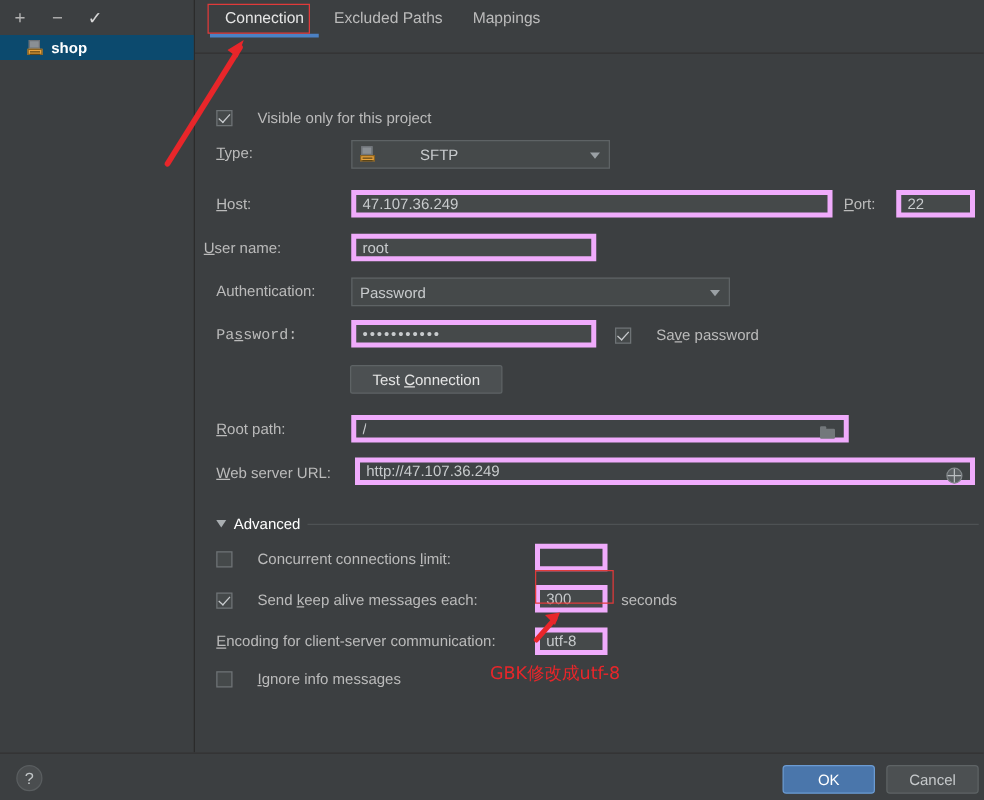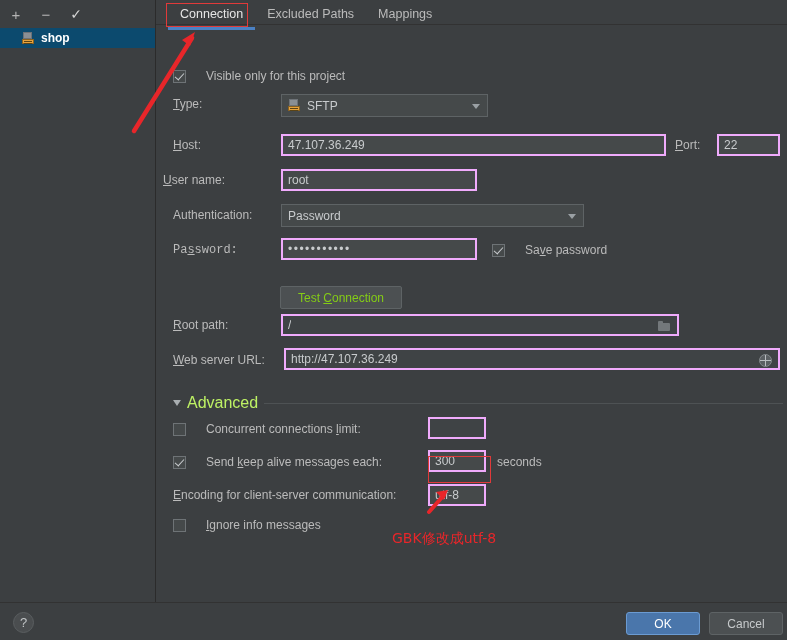--- a/index.html
+++ b/index.html
@@ -53,85 +53,85 @@
     content: ""; position: absolute; left: 1px; top: 1px; width: 8px; height: 1px;
     background: #5b4415; box-shadow: 0 2px 0 #5b4415;
   }
 
   
   .pane {
     position: absolute; left: 156px; top: 0; right: 0; height: 602px;
     background: #3c3f41;
   }
   .tabs {
-    position: relative; height: 25px; display: flex; align-items: flex-start;
+    position: relative; height: 43px; display: flex; align-items: flex-start;
     padding-left: 12px; gap: 0px;
     border-bottom: 1px solid #323232;
   }
   .tab {
     padding: 7px 12px 8px 12px; font-size: 12.5px; color: #bbbbbb;
     position: relative; cursor: default; white-space: nowrap;
   }
   .tab.active { color: #e6e6e6; }
   .tab.active::after {
     content: ""; position: absolute; left: 0; right: 0; bottom: -1px; height: 3px;
     background: #4b81c4;
   }
 
   .form { position: relative; padding: 0; }
 
   .row { position: absolute; display: flex; align-items: center; }
   .lbl { color: #bbbbbb; font-size: 12px; white-space: nowrap; }
   .mn { text-decoration: underline; }
 
   .field {
-    background: #45494a; border: 2px solid #f0abfc; color: #c8cbcd;
+    background: #45494a; border: 4px solid #f0abfc; color: #c8cbcd;
     height: 22px; font-size: 12px; padding: 0 5px;
     display: flex; align-items: center; border-radius: 0;
   }
   .field.ro { background: #3f4345; }
   .field .txt { white-space: nowrap; overflow: hidden; }
 
   .combo {
     background: #45494a; border: 1px solid #5e6365; height: 23px;
     display: flex; align-items: center; padding: 0 4px 0 6px; color: #c8cbcd;
     font-size: 12px; position: relative;
   }
   .combo .caret {
     position: absolute; right: 7px; top: 50%; margin-top: -2px;
     width: 0; height: 0; border-left: 4px solid transparent; border-right: 4px solid transparent;
     border-top: 5px solid #9aa0a4;
   }
 
   .btn {
-    background: #4c5052; border: 1px solid #5e6365; color: #84cc16;
+    background: #4c5052; border: 1px solid #5e6365; color: #e5e5e5;
     height: 23px; padding: 4px 10px; font-size: 12px;
     display: inline-flex; align-items: center; justify-content: center;
-    border-radius: 2px; cursor: default; white-space: nowrap; margin-top: 12px;
+    border-radius: 2px; cursor: default; white-space: nowrap;
   }
 
   .cbx {
     width: 13px; height: 13px; flex: 0 0 13px;
     background: #45494a; border: 1px solid #6e7376; position: relative;
   }
   .cbx.checked::after {
     content: ""; position: absolute; left: 3px; top: 0px;
     width: 4px; height: 8px; border: solid #c9cccf;
     border-width: 0 1.6px 1.6px 0; transform: rotate(42deg);
   }
   .cbx-row { display: flex; align-items: center; gap: 20px; }
 
   .sep-title {
     display: flex; align-items: center; gap: 6px; width: 100%;
   }
   .sep-title .tri {
     width: 0; height: 0; border-left: 4.5px solid transparent; border-right: 4.5px solid transparent;
     border-top: 6px solid #a9aeb1;
   }
-  .sep-title .ttl { font-size: 16px; color: #bef264; white-space: nowrap; }
+  .sep-title .ttl { font-size: 12px; color: #ffffff; white-space: nowrap; }
   .sep-title .line { flex: 1; height: 1px; background: #4e5254; }
 
   
   .folder-ico { width: 13px; height: 11px; position: relative; }
   .folder-ico::before {
     content: ""; position: absolute; left: 0; top: 2px; width: 12px; height: 8px;
     background: #73787b; border-radius: 1px;
   }
   .folder-ico::after {
     content: ""; position: absolute; left: 0; top: 0px; width: 5px; height: 3px;
@@ -219,21 +219,21 @@
     <div class="form">
 
       <div class="row cbx-row" style="left:17px; top:44px;">
         <span class="cbx checked"></span>
         <span class="lbl">Visible only for this project</span>
       </div>
 
       <div class="row" style="left:17px; top:72px;">
         <span class="lbl"><span class="mn">T</span>ype:</span>
       </div>
-      <div class="combo" style="position:absolute; left:125px; top:69px; width:207px;">
+      <div class="combo" style="position:absolute; left:125px; top:69px; width:207px;gap:29px;">
         <span class="sftp-ico" style="margin-right:6px;">
           <span class="scr"></span>
             <span class="base"></span>
         </span>
         <span>SFTP</span>
         <span class="caret"></span>
       </div>
 
       <div class="row" style="left:17px; top:113px;">
         <span class="lbl"><span class="mn">H</span>ost:</span>

